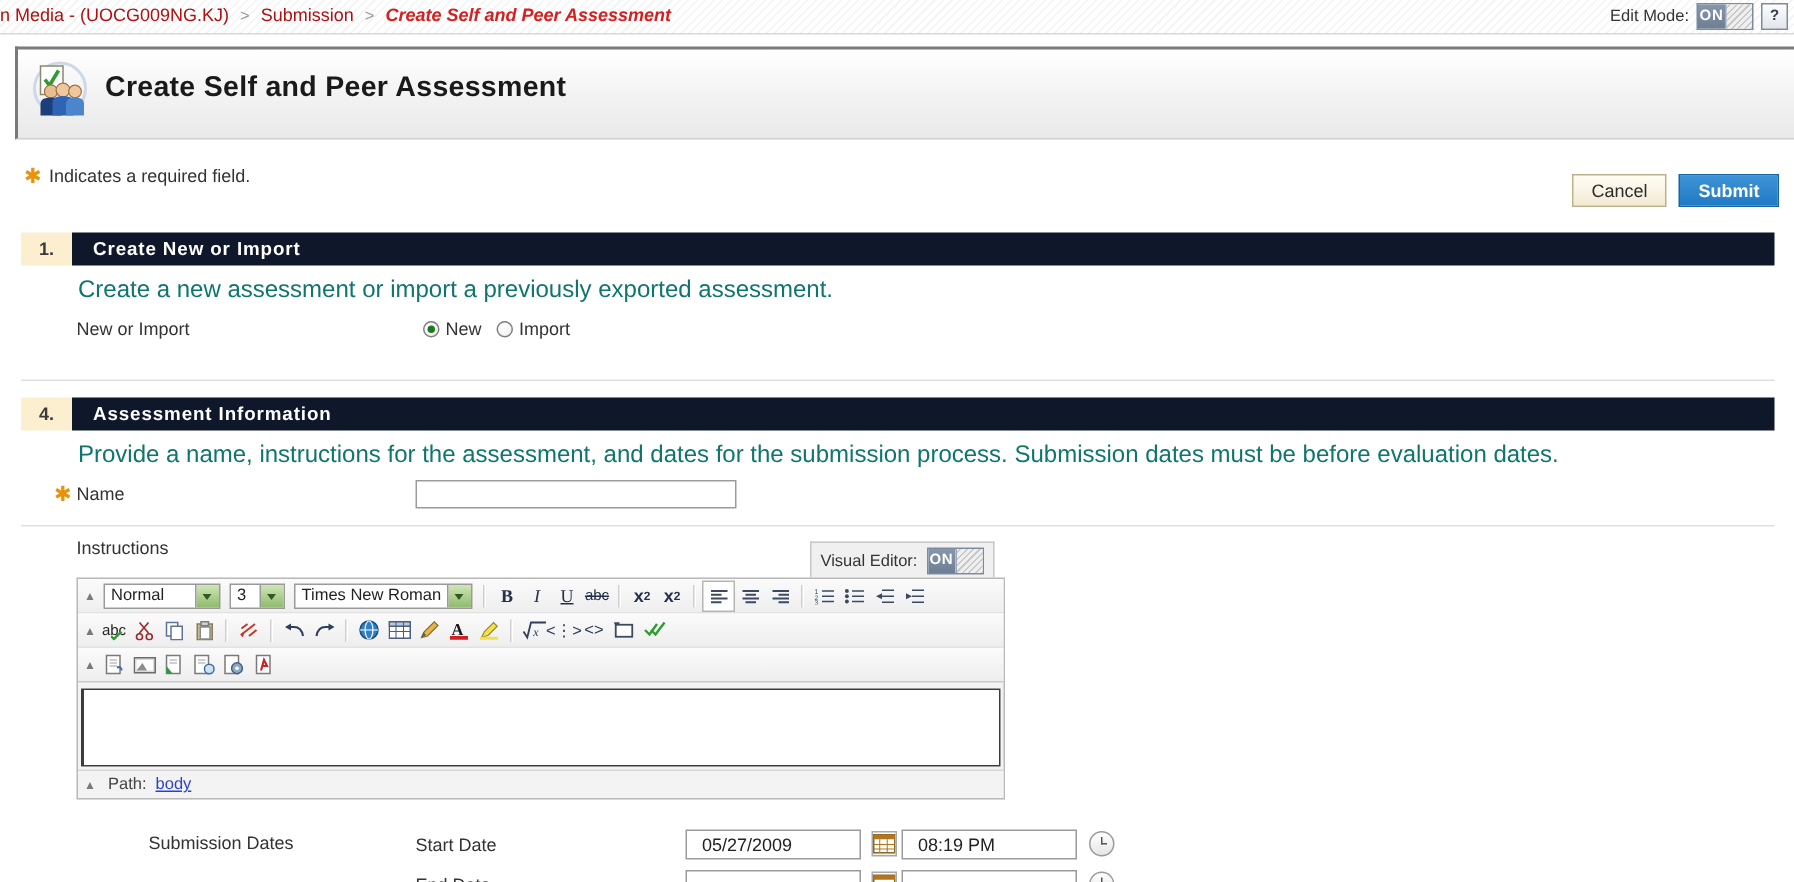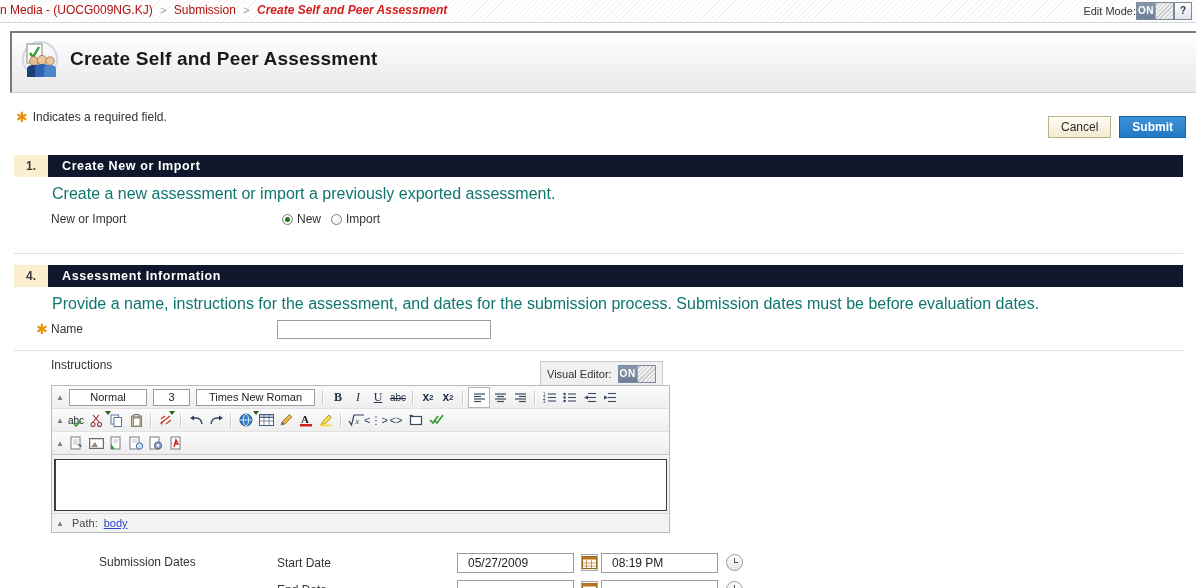--- a/index.html
+++ b/index.html
@@ -48,20 +48,21 @@
   .crumbs .sep {
     color: #9a9a9a;
     padding: 0 4px;
     font-size: 11px;
   }
   .editmode {
     position: absolute;
     right: 4px; top: 2px;
     display: flex;
     align-items: center;
+    gap: 5px;
     font-size: 11px;
     color: #333;
   }
   .toggle {
     display: inline-flex;
     height: 16px;
     border: 1px solid #7b8a9e;
     background: #ffffff;
   }
   .toggle .on {
@@ -283,21 +284,20 @@
     font-size: 8px;
   }
   .sel {
     display: inline-flex;
     align-items: center;
     height: 17px;
     border: 1px solid #9a9a9a;
     background: #ffffff;
     margin: 0 3px;
     box-sizing: border-box;
-    flex-direction: column;
   }
   .sel .sel-txt {
     font-size: 11px;
     color: #222;
     padding: 0 4px;
     white-space: nowrap;
     line-height: 15px;
   }
   .sel .sel-arrow {
     width: 15px; height: 15px;

